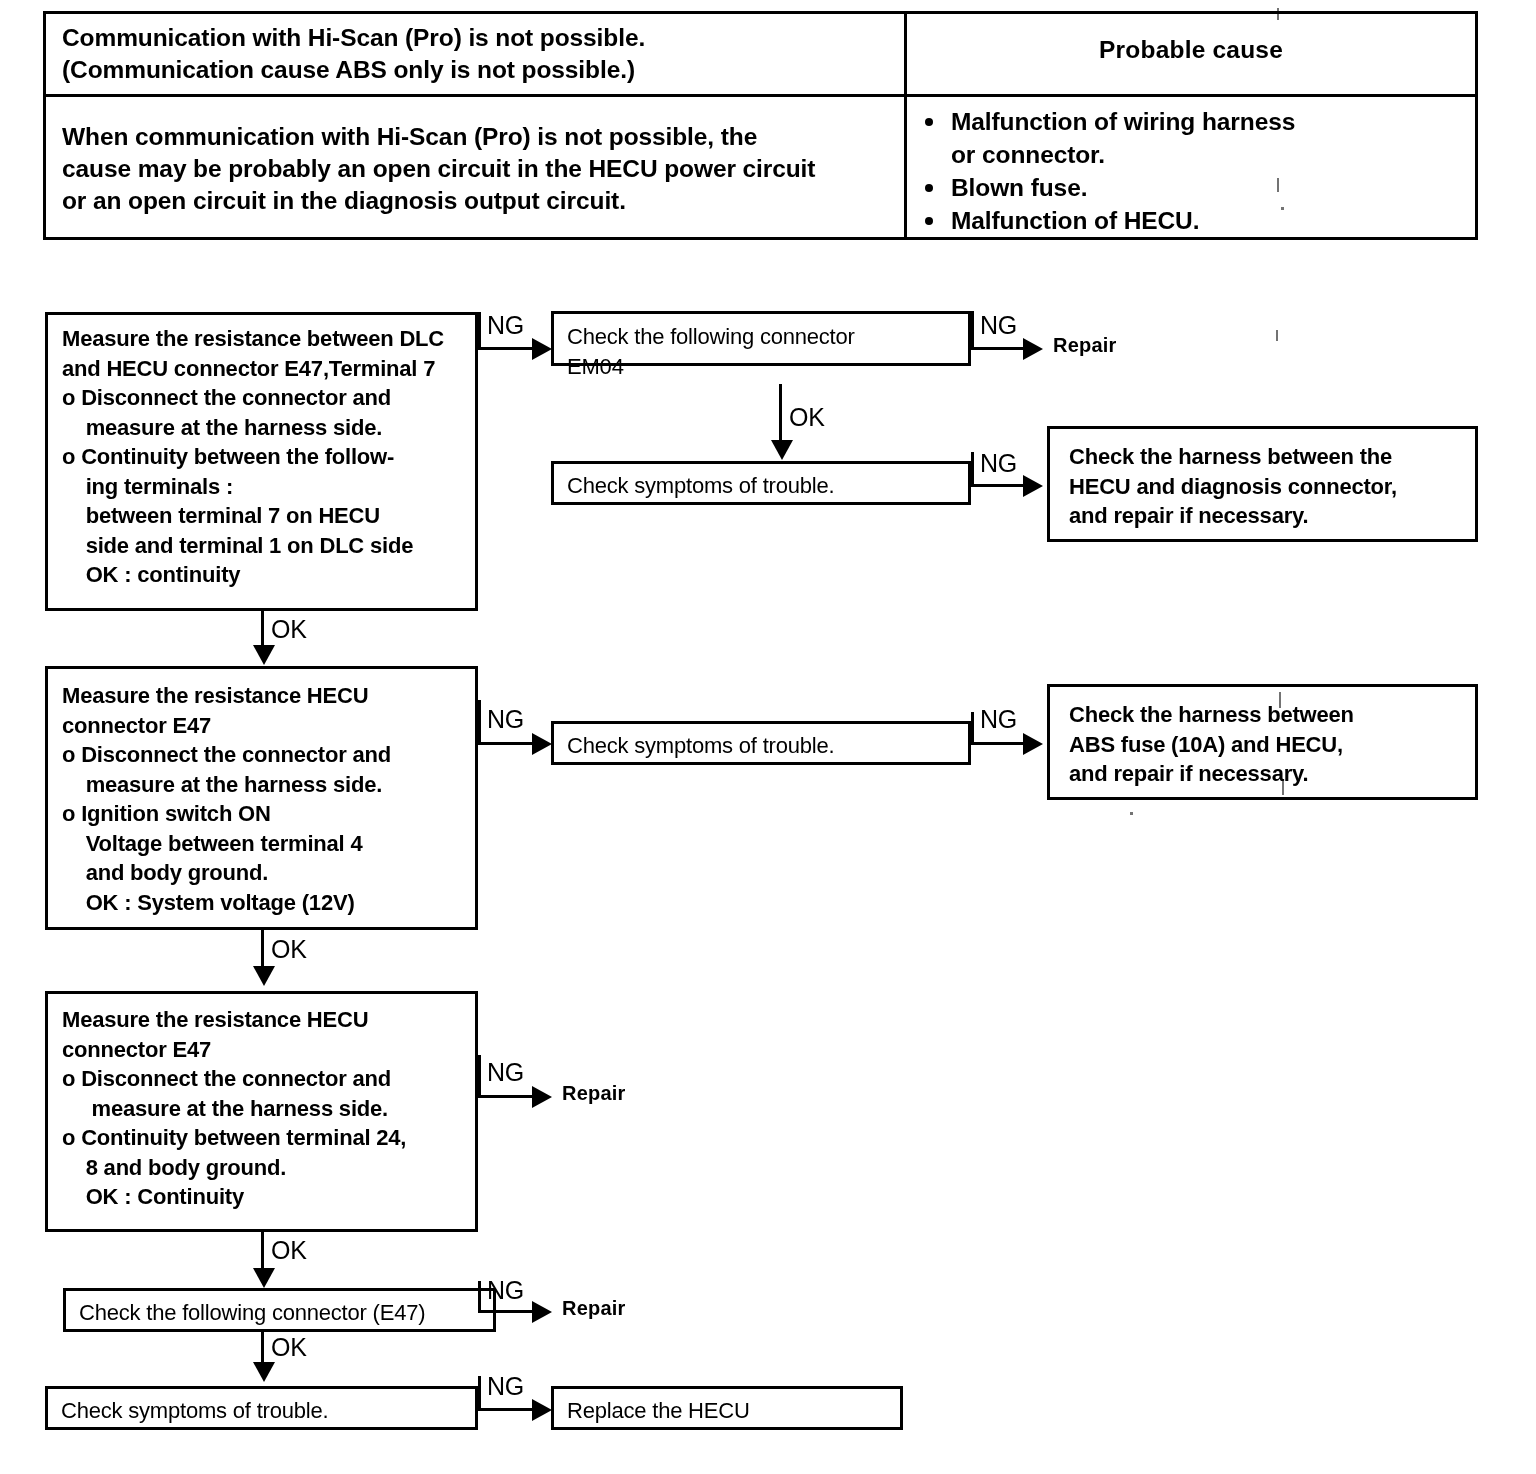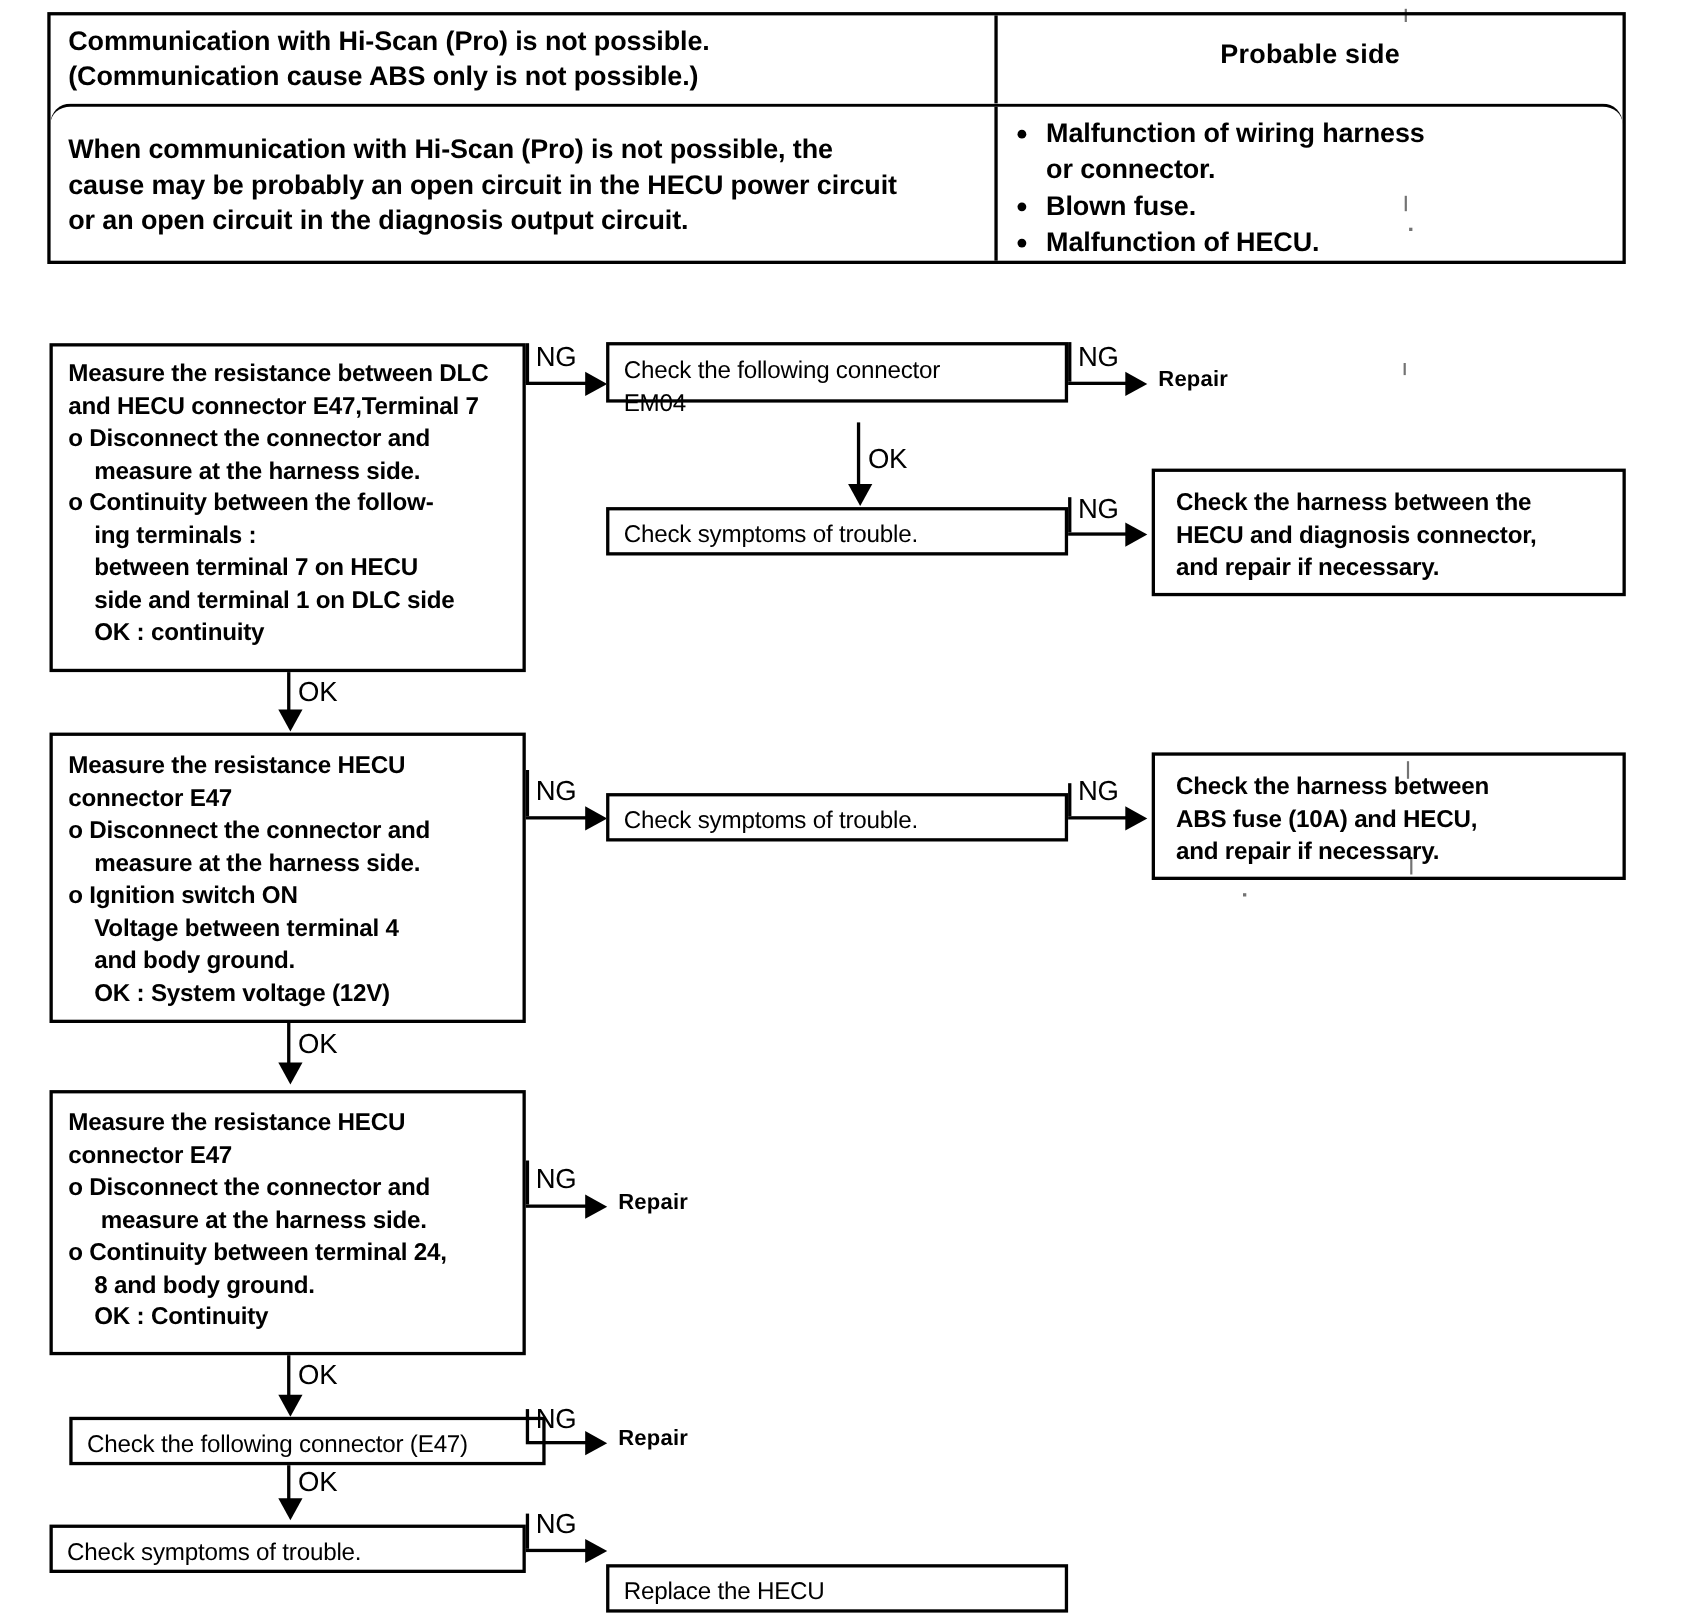--- a/index.html
+++ b/index.html
@@ -19,21 +19,21 @@
   
   .sym-table{
     position:absolute;
     left:43px; top:11px;
     width:1435px; height:229px;
     border:3px solid #000;
     box-sizing:border-box;
     display:flex;
     flex-direction:column;
   }
-  .sym-row{display:flex; width:100%;border-radius:18px;}
+  .sym-row{display:flex; width:100%;}
   .sym-row.r1{height:80px;}
   .sym-row.r2{flex:1; border-top:3px solid #000;}
   .sym-cell-left{
     width:861px;
     box-sizing:border-box;
     padding:8px 0 0 16px;
     border-right:3px solid #000;
   }
   .sym-cell-right{
     flex:1;
@@ -132,21 +132,21 @@
 
 <div id="page">
 
   <div class="sym-table">
     <div class="sym-row r1">
       <div class="sym-cell-left">
         <div class="sym-line">Communication with Hi-Scan (Pro) is not possible.</div>
         <div class="sym-line">(Communication cause ABS only is not possible.)</div>
       </div>
       <div class="sym-cell-right">
-        <div class="cause-title">Probable side</div>
+        <div class="cause-title">Probable cause</div>
       </div>
     </div>
     <div class="sym-row r2">
       <div class="sym-cell-left" style="padding-top:24px;">
         <div class="sym-line">When communication with Hi-Scan (Pro) is not possible, the</div>
         <div class="sym-line">cause may be probably an open circuit in the HECU power circuit</div>
         <div class="sym-line">or an open circuit in the diagnosis output circuit.</div>
       </div>
       <div class="sym-cell-right" style="padding-top:4px;">
         <ul class="cause-list">
@@ -290,21 +290,21 @@
 
   <div class="fbox" style="left:45px; top:1386px; width:433px; height:44px; padding:7px 0 0 13px;">
     <div class="txt">Check symptoms of trouble.</div>
   </div>
 
   <div class="vline" style="left:478px; top:1376px; height:32px;"></div>
   <div class="hline" style="left:478px; top:1408px; width:56px;"></div>
   <div class="arrow-r" style="left:532px; top:1399px;"></div>
   <div class="edgelabel" style="left:487px; top:1374px;">NG</div>
 
-  <div class="fbox" style="left:551px; top:1386px; width:420px; height:44px; padding:7px 0 0 13px;margin-top:36px;">
+  <div class="fbox" style="left:551px; top:1386px; width:352px; height:44px; padding:7px 0 0 13px;">
     <div class="txt">Replace the HECU</div>
   </div>
 
   <div class="speck" style="left:1277px; top:8px; width:2px; height:12px;"></div>
   <div class="speck" style="left:1277px; top:178px; width:2px; height:14px;"></div>
   <div class="speck" style="left:1281px; top:207px; width:3px; height:3px;"></div>
   <div class="speck" style="left:1276px; top:330px; width:2px; height:11px;"></div>
   <div class="speck" style="left:1279px; top:692px; width:2px; height:16px;"></div>
   <div class="speck" style="left:1282px; top:780px; width:2px; height:15px;"></div>
   <div class="speck" style="left:1130px; top:812px; width:3px; height:3px;"></div>

